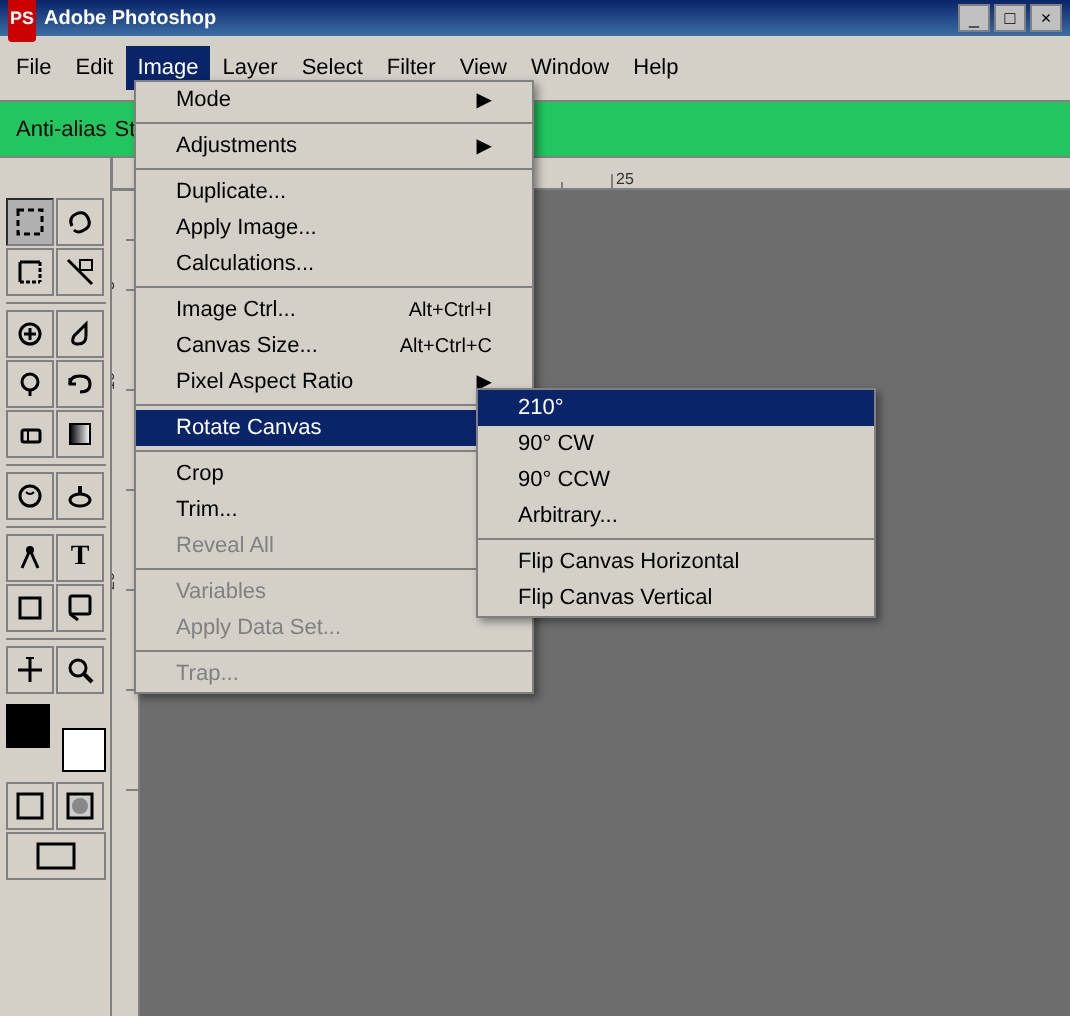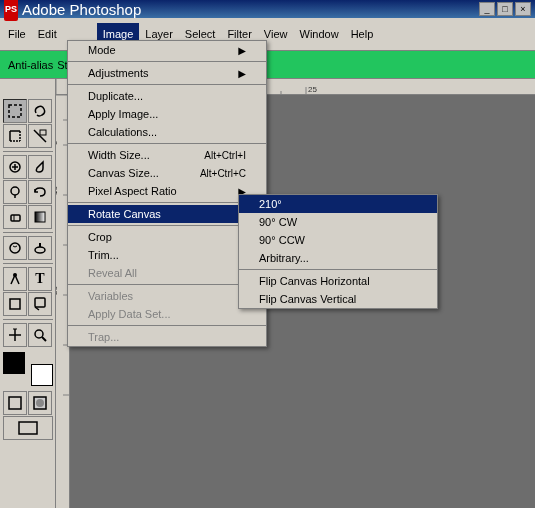--- a/index.html
+++ b/index.html
@@ -30,22 +30,22 @@
       border-radius: 2px;
       display: flex;
       align-items: center;
       justify-content: center;
       font-size: 9px;
       font-weight: bold;
       color: white;
       flex-shrink: 0;
     }
     .title-bar-text {
-      font-size: 15px;
-      font-weight: normal;
+      font-size: 10px;
+      font-weight: bold;
       color: white;
     }
     .title-bar-controls {
       margin-left: auto;
       display: flex;
       gap: 2px;
     }
     .title-bar-btn {
       width: 16px;
       height: 14px;
@@ -73,21 +73,20 @@
       cursor: pointer;
       font-size: 11px;
       color: #000;
       height: 22px;
       display: flex;
       align-items: center;
     }
     .menu-item:hover, .menu-item.active {
       background: #0a246a;
       color: white;
-      margin-left: 34px;
     }
 
     
     .toolbar {
       background: #22c55e;
       height: 28px;
       display: flex;
       align-items: center;
       border-bottom: 1px solid #808080;
       padding: 0 4px;
@@ -566,21 +565,21 @@
     <div class="dd-item">
       <span>Apply Image...</span>
     </div>
 
     <div class="dd-item">
       <span>Calculations...</span>
     </div>
     <div class="dd-separator"></div>
 
     <div class="dd-item">
-      <span>Width Size...</span>
+      <span>Image Ctrl...</span>
       <span class="dd-shortcut">Alt+Ctrl+I</span>
     </div>
 
     <div class="dd-item">
       <span>Canvas Size...</span>
       <span class="dd-shortcut">Alt+Ctrl+C</span>
     </div>
 
     <div class="dd-item">
       <span>Pixel Aspect Ratio</span>

